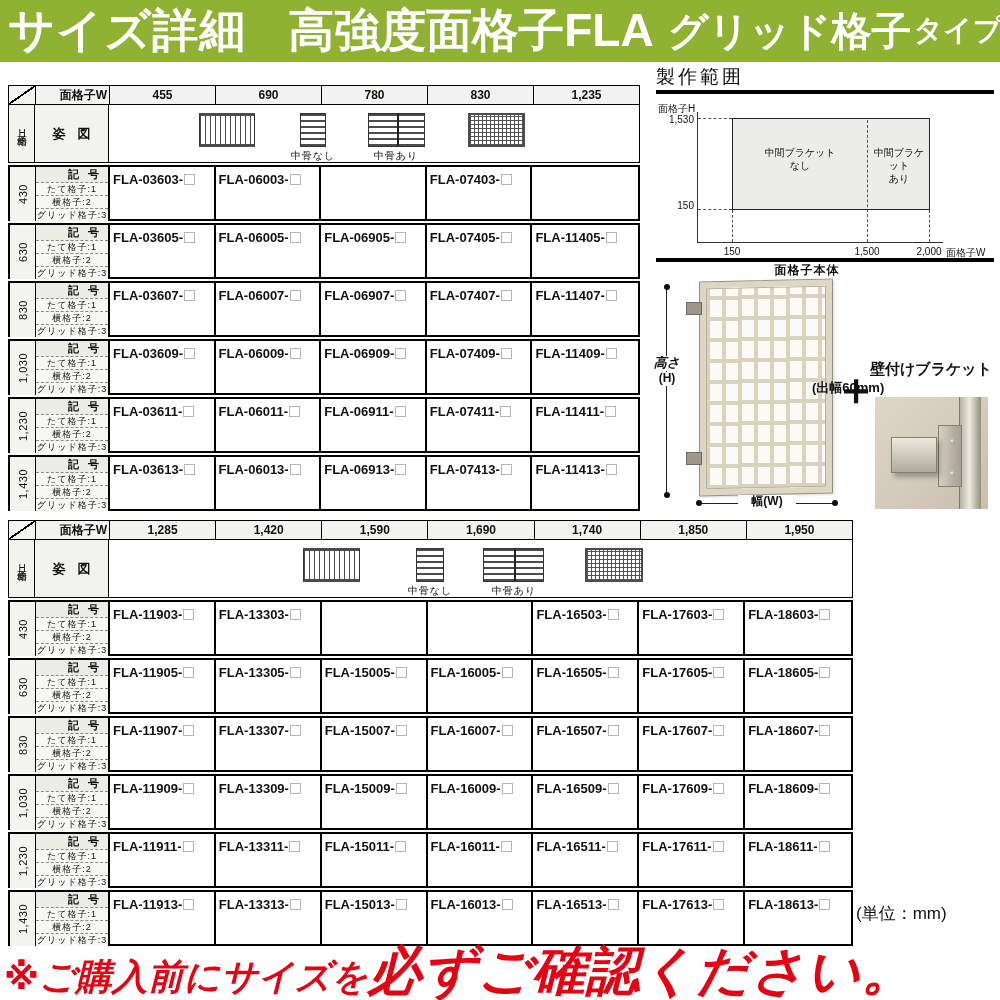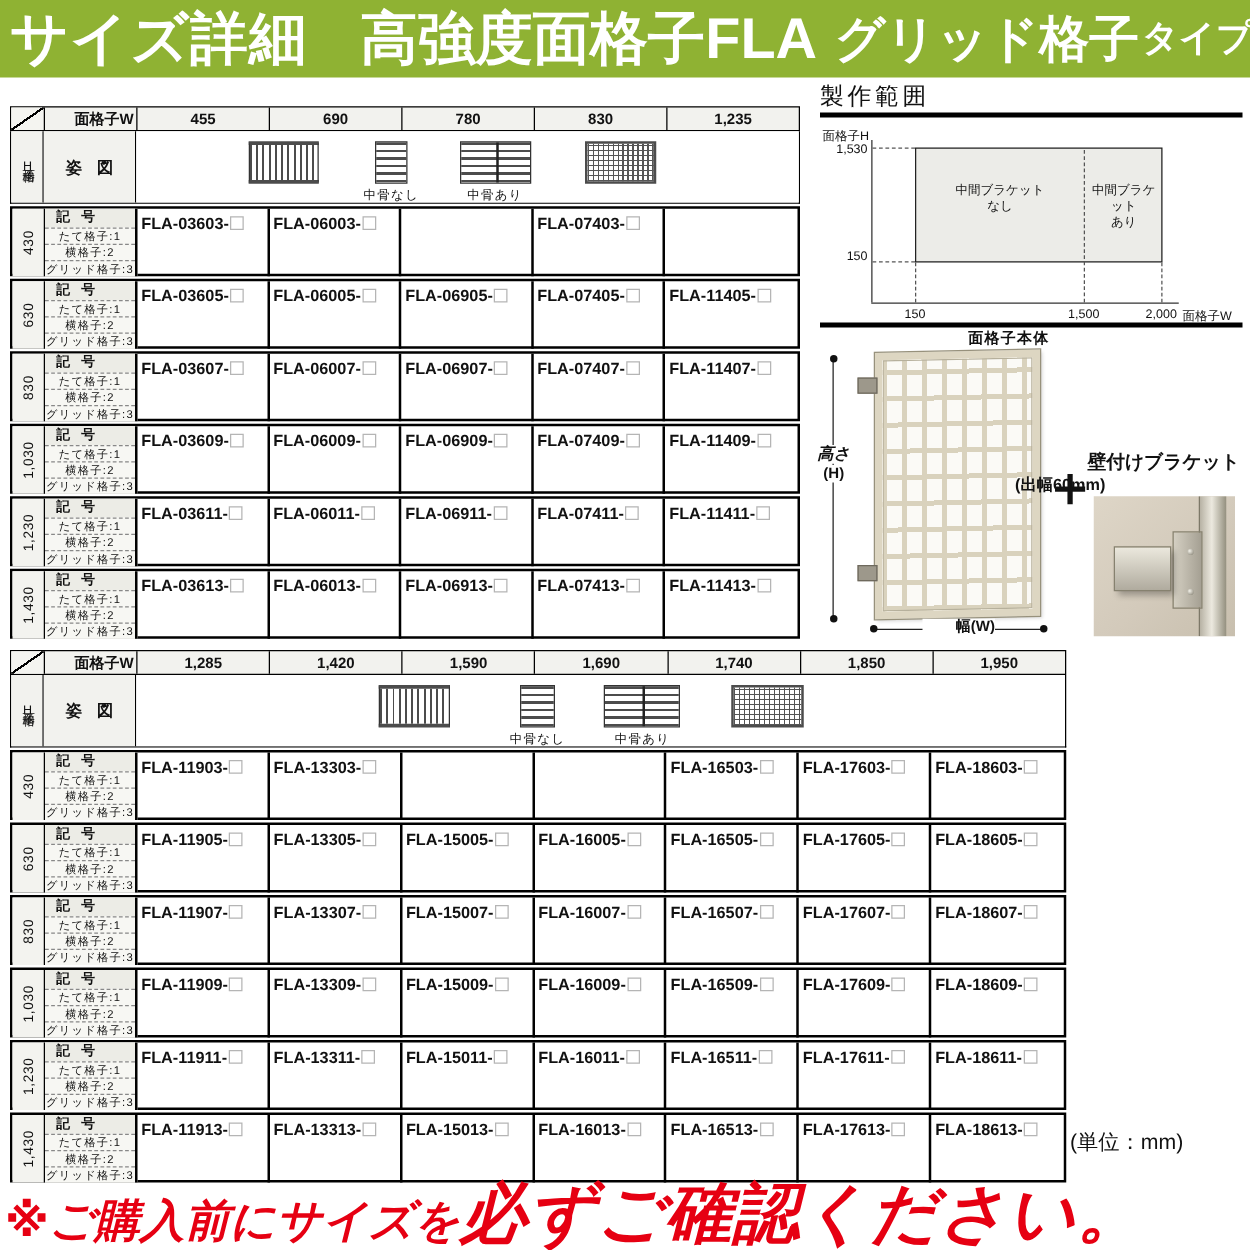--- a/index.html
+++ b/index.html
@@ -45,21 +45,21 @@
            border:2px solid #4c4c4c; }
   .cap { position:absolute; top:44px; font-size:10px; text-align:center; letter-spacing:1px; }
 
   .drow { display:grid; height:56px; border:2px solid #000; margin-top:2px; background:#fff; }
   .drow > div { border-right:2px solid #000; }
   .drow > div:last-child { border-right:none; }
   .hc { position:relative; background:#f3f3ef; border-right:1px solid #000 !important; }
   .hc span { position:absolute; left:50%; top:50%; transform:translate(-50%,-50%) rotate(-90deg);
              font-size:11px; white-space:nowrap; letter-spacing:0.5px; }
   .lc { background:#f3f3ef; display:flex; flex-direction:column; }
-  .kigo { height:15px; line-height:15px; text-align:left; font-weight:bold; font-size:11px;
+  .kigo { height:15px; line-height:15px; text-align:right; font-weight:bold; font-size:11px;
           letter-spacing:9px; text-indent:9px; background:#ecece6; }
   .tl { flex:1; font-size:9px; line-height:12px; text-align:center; border-top:1px dashed #888;
         letter-spacing:1px; background:#f7f7f3; white-space:nowrap; overflow:hidden; }
   .cc { padding:3px 3px; overflow:hidden; white-space:nowrap; }
   .code { font-weight:bold; font-size:13px; letter-spacing:0; }
   .cbx { display:inline-block; width:11px; height:11px; border:1.5px solid #b5b5b5; background:#fff;
          vertical-align:-1px; margin-left:1px; }
 
   
   #chart { position:absolute; left:656px; top:64px; width:338px; height:198px; }
@@ -429,21 +429,21 @@
 
   <div class="dline-v"></div>
   <div class="dot" style="left:664px;top:284px;"></div>
   <div class="dot" style="left:664px;top:492px;"></div>
   <div class="dimlab" style="left:648px;top:356px;width:38px;font-size:13px;font-style:italic;">高さ</div>
   <div class="dimlab" style="left:648px;top:372px;width:38px;font-size:12px;">(H)</div>
 
   <div class="dline-h"></div>
   <div class="dot" style="left:696px;top:500px;"></div>
   <div class="dot" style="left:832px;top:500px;"></div>
-  <div class="dimlab" style="left:738px;top:495px;width:58px;font-size:12px;text-align:right;">幅(W)</div>
+  <div class="dimlab" style="left:738px;top:495px;width:58px;font-size:12px;">幅(W)</div>
 
   <span class="plus">＋</span>
   <div class="brlab1">壁付けブラケット</div>
   <div class="brlab2">(出幅60mm)</div>
   <div class="photo">
     <div class="ph-bar"></div>
     <div class="ph-arm"></div>
     <div class="ph-block"></div>
     <div class="ph-screw" style="right:33px;top:42px;"></div>
     <div class="ph-screw" style="right:33px;top:74px;"></div>

